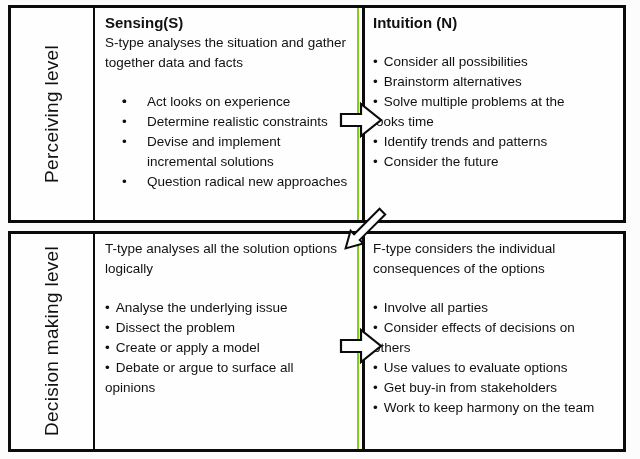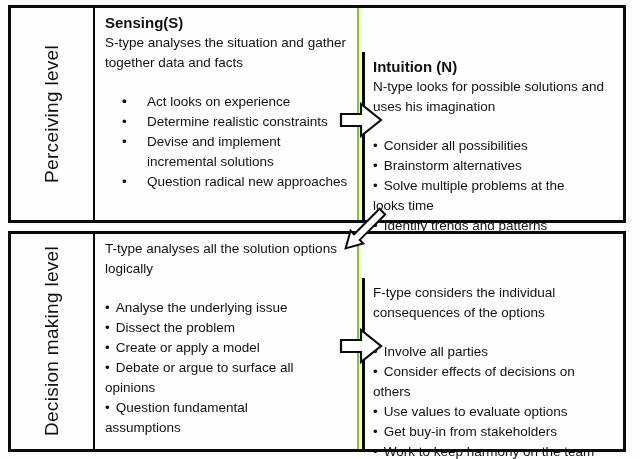--- a/index.html
+++ b/index.html
@@ -41,21 +41,21 @@
     padding:5px 9px 3px 10px;
   }
   .cell-left {
     width:264px; flex:none;
     border-right:2px solid #84cc16;
   }
   .cell-right {
     flex:1;
     margin-left:3px;
     border-left:3px solid #0b0b0b;
-    padding-left:8px; padding-right:10px;margin-top:44px;
+    padding-left:8px; padding-right:10px;
   }
   .cell-title { font-weight:bold; font-size:15px; line-height:20px; }
   .cell-desc  { margin:0; }
 
   ul.blist { list-style:none; margin:19px 0 0 0; padding:0; }
   ul.blist li { margin:0; }
 
   
   .list-indent li { position:relative; padding-left:42px; max-width:243px; }
   .list-indent .dot { position:absolute; left:17px; top:0; }
@@ -84,21 +84,20 @@
       <ul class="blist list-indent">
         <li><span class="dot">•</span></li>
         <li><span class="dot">•</span><span>Act looks on experience</span></li>
         <li><span class="dot">•</span><span>Determine realistic constraints</span></li>
         <li><span class="dot">•</span><span>Devise and implement incremental solutions</span></li>
         <li><span class="dot">•</span><span>Question radical new approaches</span></li>
       </ul>
     </div>
     <div class="cell cell-right">
       <div class="cell-title">Intuition (N)</div>
-      <p class="cell-desc">N-type looks for possible solutions and uses his imagination</p>
       <ul class="blist list-flush">
         <li><span class="dot">•</span><span>Consider all possibilities</span></li>
         <li><span class="dot">•</span><span>Brainstorm alternatives</span></li>
         <li><span class="dot">•</span><span>Solve multiple problems at the looks time</span></li>
         <li><span class="dot">•</span><span>Identify trends and patterns</span></li>
         <li><span class="dot">•</span><span>Consider the future</span></li>
       </ul>
     </div>
   </div>
 
@@ -106,21 +105,20 @@
     <div class="label-col">
       <div class="label-text">Decision making level</div>
     </div>
     <div class="cell cell-left">
       <p class="cell-desc">T-type analyses all the solution options logically</p>
       <ul class="blist list-flush">
         <li><span class="dot">•</span><span>Analyse the underlying issue</span></li>
         <li><span class="dot">•</span><span>Dissect the problem</span></li>
         <li><span class="dot">•</span><span>Create or apply a model</span></li>
         <li><span class="dot">•</span><span>Debate or argue to surface all opinions</span></li>
-        <li><span class="dot">•</span><span>Question fundamental assumptions</span></li>
       </ul>
     </div>
     <div class="cell cell-right">
       <p class="cell-desc">F-type considers the individual consequences of the options</p>
       <ul class="blist list-flush">
         <li><span class="dot">•</span><span>Involve all parties</span></li>
         <li><span class="dot">•</span><span>Consider effects of decisions on others</span></li>
         <li><span class="dot">•</span><span>Use values to evaluate options</span></li>
         <li><span class="dot">•</span><span>Get buy-in from stakeholders</span></li>
         <li><span class="dot">•</span><span>Work to keep harmony on the team</span></li>

